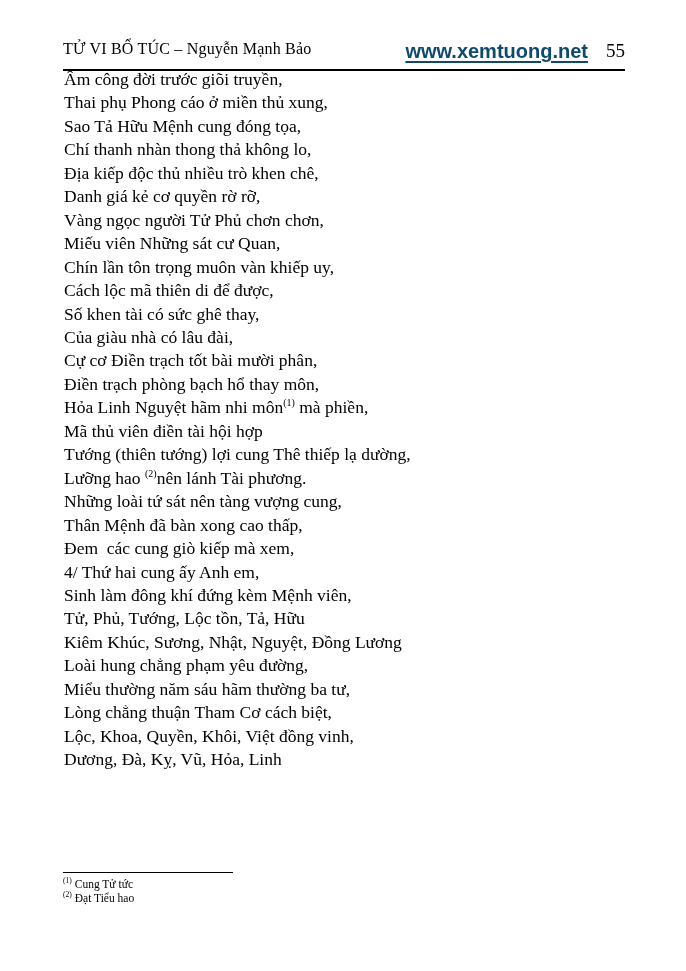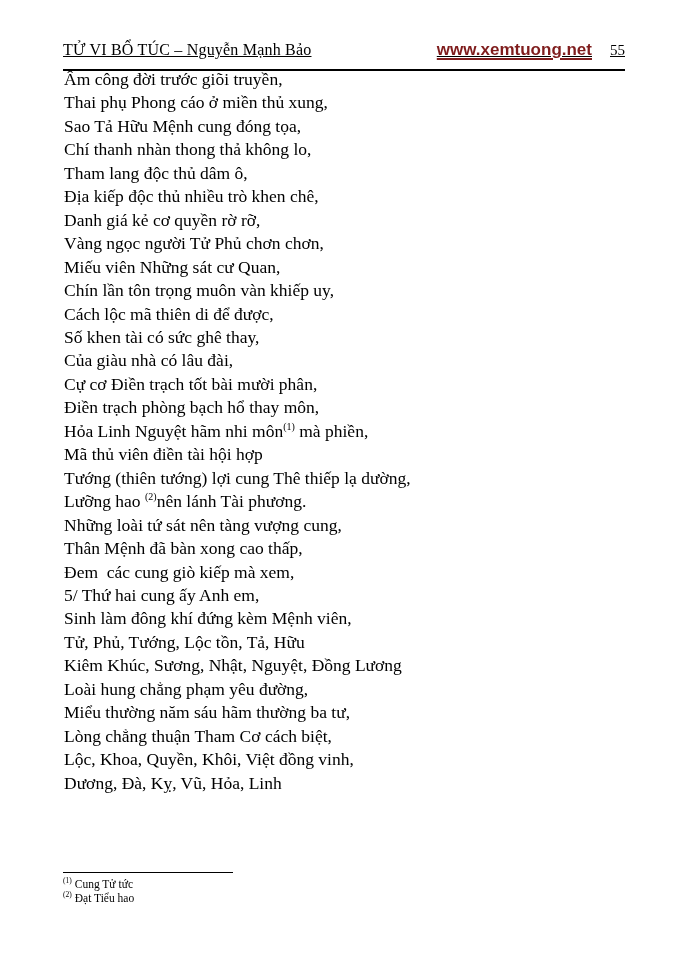--- a/index.html
+++ b/index.html
@@ -12,42 +12,41 @@
     font-family: "Liberation Serif", "DejaVu Serif", serif;
     color: #000000;
     overflow: hidden;
   }
   .header {
     position: absolute;
     left: 63px;
     top: 40px;
     width: 562px;
     display: flex;
-    align-items: center;
-    text-decoration: underline;
+    align-items: flex-start;
   }
   .header-title {
     font-size: 16px;
     letter-spacing: 0.2px;
     white-space: nowrap;
   }
   .header-spacer { flex: 1; }
   .website-link {
     font-family: "Liberation Sans", "DejaVu Sans", sans-serif;
     font-weight: bold;
-    font-size: 17px;
-    color: #7f1d1d;
+    font-size: 20px;
+    color: #0c4a6e;
     text-decoration: underline;
     text-decoration-thickness: 2px;
     text-underline-offset: 3px;
     white-space: nowrap;
     cursor: pointer;
   }
   .page-number {
-    font-size: 15px;
+    font-size: 19px;
     margin-left: 18px;
     white-space: nowrap;
   }
   .header-divider {
     position: absolute;
     left: 63px;
     top: 69px;
     width: 562px;
     height: 2px;
     background: #000000;
@@ -105,39 +104,38 @@
     <span class="page-number">55</span>
   </div>
 
   <div class="header-divider"></div>
 
   <div class="poem">
       <div class="poem-line">Âm công đời trước giõi truyền,</div>
       <div class="poem-line">Thai phụ Phong cáo ở miền thủ xung,</div>
       <div class="poem-line">Sao Tả Hữu Mệnh cung đóng tọa,</div>
       <div class="poem-line">Chí thanh nhàn thong thả không lo,</div>
-      <div class="poem-line">Tham lang độc thủ dâm ô,</div>
       <div class="poem-line">Địa kiếp độc thủ nhiều trò khen chê,</div>
       <div class="poem-line">Danh giá kẻ cơ quyền rờ rỡ,</div>
       <div class="poem-line">Vàng ngọc người Tử Phủ chơn chơn,</div>
       <div class="poem-line">Miếu viên Những sát cư Quan,</div>
       <div class="poem-line">Chín lần tôn trọng muôn vàn khiếp uy,</div>
       <div class="poem-line">Cách lộc mã thiên di để được,</div>
       <div class="poem-line">Số khen tài có sức ghê thay,</div>
       <div class="poem-line">Của giàu nhà có lâu đài,</div>
       <div class="poem-line">Cự cơ Điền trạch tốt bài mười phân,</div>
       <div class="poem-line">Điền trạch phòng bạch hổ thay môn,</div>
       <div class="poem-line">Hỏa Linh Nguyệt hãm nhi môn<sup>(1)</sup> mà phiền,</div>
       <div class="poem-line">Mã thủ viên điền tài hội hợp</div>
       <div class="poem-line">Tướng (thiên tướng) lợi cung Thê thiếp lạ dường,</div>
       <div class="poem-line">Lưỡng hao <sup>(2)</sup>nên lánh Tài phương.</div>
       <div class="poem-line">Những loài tứ sát nên tàng vượng cung,</div>
       <div class="poem-line">Thân Mệnh đã bàn xong cao thấp,</div>
       <div class="poem-line">Đem  các cung giò kiếp mà xem,</div>
-      <div class="poem-line">5/ Thứ hai cung ấy Anh em,</div>
+      <div class="poem-line">4/ Thứ hai cung ấy Anh em,</div>
       <div class="poem-line">Sinh làm đông khí đứng kèm Mệnh viên,</div>
       <div class="poem-line">Tử, Phủ, Tướng, Lộc tồn, Tả, Hữu</div>
       <div class="poem-line">Kiêm Khúc, Sương, Nhật, Nguyệt, Đồng Lương</div>
       <div class="poem-line">Loài hung chẳng phạm yêu đường,</div>
       <div class="poem-line">Miểu thường năm sáu hãm thường ba tư,</div>
       <div class="poem-line">Lòng chẳng thuận Tham Cơ cách biệt,</div>
       <div class="poem-line">Lộc, Khoa, Quyền, Khôi, Việt đồng vinh,</div>
       <div class="poem-line">Dương, Đà, Kỵ, Vũ, Hỏa, Linh</div>
     </div>
 

